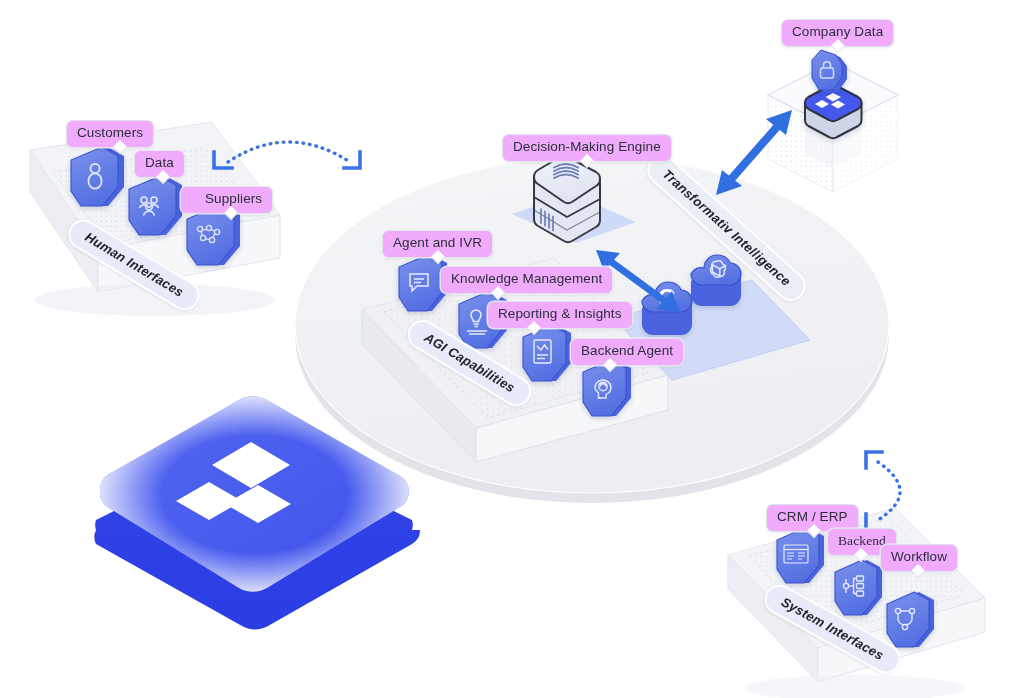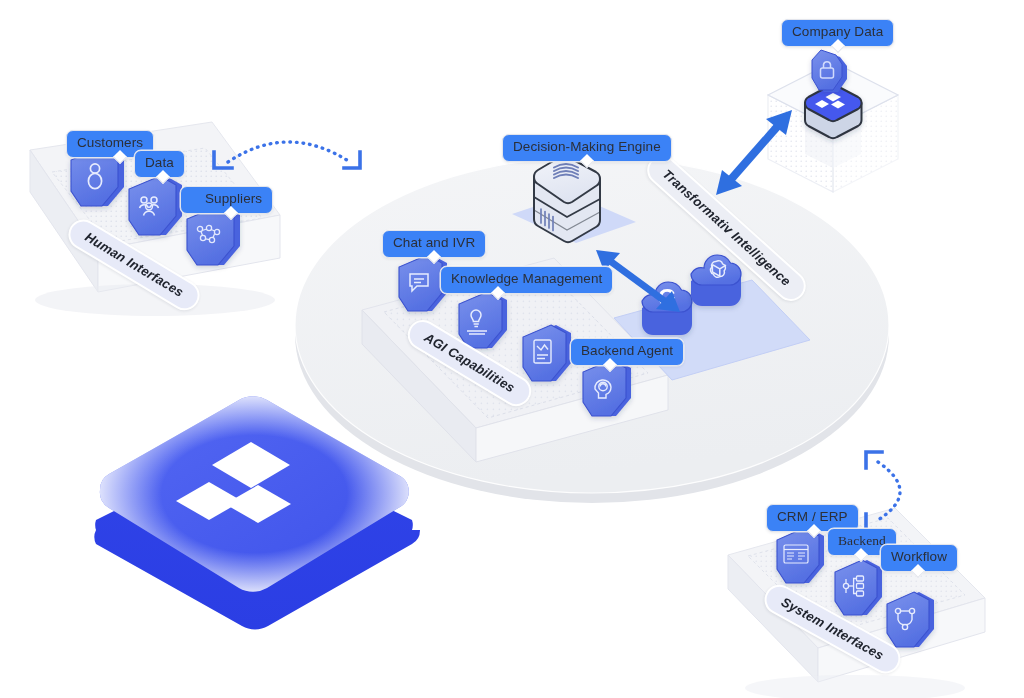--- a/index.html
+++ b/index.html
@@ -13,21 +13,21 @@
   #stage {
     position: relative;
     width: 1024px; height: 698px;
     background: #ffffff;
   }
   #svgroot { position: absolute; inset: 0; width: 1024px; height: 698px; }
 
   
   .callout {
     position: absolute;
-    background: #3b82f6;
+    background: #f0abfc;
     border: 1px solid #e3e5ec;
     border-radius: 7px;
     padding: 5px 10px 6px 10px;
     font-size: 13.5px;
     line-height: 1.1;
     color: #2b2f38;
     white-space: nowrap;
     box-shadow: 0 1px 3px rgba(32,38,60,0.10), 0 0 0 0.5px rgba(255,255,255,0.9);
     z-index: 40;
     letter-spacing: 0.1px;
@@ -412,30 +412,31 @@
     </g>
 
     <g>
       <path d="M 878,462 Q 922,492 878,520" fill="none" stroke="#3b72e8" stroke-width="3.4" stroke-linecap="round" stroke-dasharray="0.6 6"></path>
       <path d="M 866,452 L 882,452 M 866,452 L 866,468" fill="none" stroke="#3b72e8" stroke-width="3.6" stroke-linecap="square"></path>
       <path d="M 866,530 L 882,530 M 866,530 L 866,514" fill="none" stroke="#3b72e8" stroke-width="3.6" stroke-linecap="square"></path>
     </g>
 
   </svg>
 
-  <div class="callout" style="left:66px; top:130px;text-align:right; --tipx:62%;">Customers</div>
+  <div class="callout" style="left:66px; top:120px;text-align:right; --tipx:62%;">Customers</div>
 
   <div class="callout" style="left:134px; top:150px; --tipx:58%;">Data</div>
 
   <div class="callout" style="left:180px; top:186px;padding-left:24px; --tipx:55%;">Suppliers</div>
 
-  <div class="callout" style="left:382px; top:230px; --tipx:50%;">Chat and IVR</div>
+  <div class="callout" style="left:382px; top:230px; --tipx:50%;">Agent and IVR</div>
 
   <div class="callout" style="left:416px; top:266px;margin-left:24px; --tipx:33%;">Knowledge Management</div>
 
+  <div class="callout" style="left:487px; top:301px; --tipx:32%;">Reporting &amp; Insights</div>
 
   <div class="callout" style="left:570px; top:338px; --tipx:35%;">Backend Agent</div>
 
   <div class="callout" style="left:502px; top:134px; --tipx:50%;">Decision-Making Engine</div>
 
   <div class="callout" style="left:781px; top:19px; --tipx:50%;">Company Data</div>
 
   <div class="callout" style="left:766px; top:504px; --tipx:52%;">CRM / ERP</div>
 
   <div class="callout" style="left:827px; top:528px;font-family:Liberation Serif, serif; --tipx:48%;">Backend</div>

